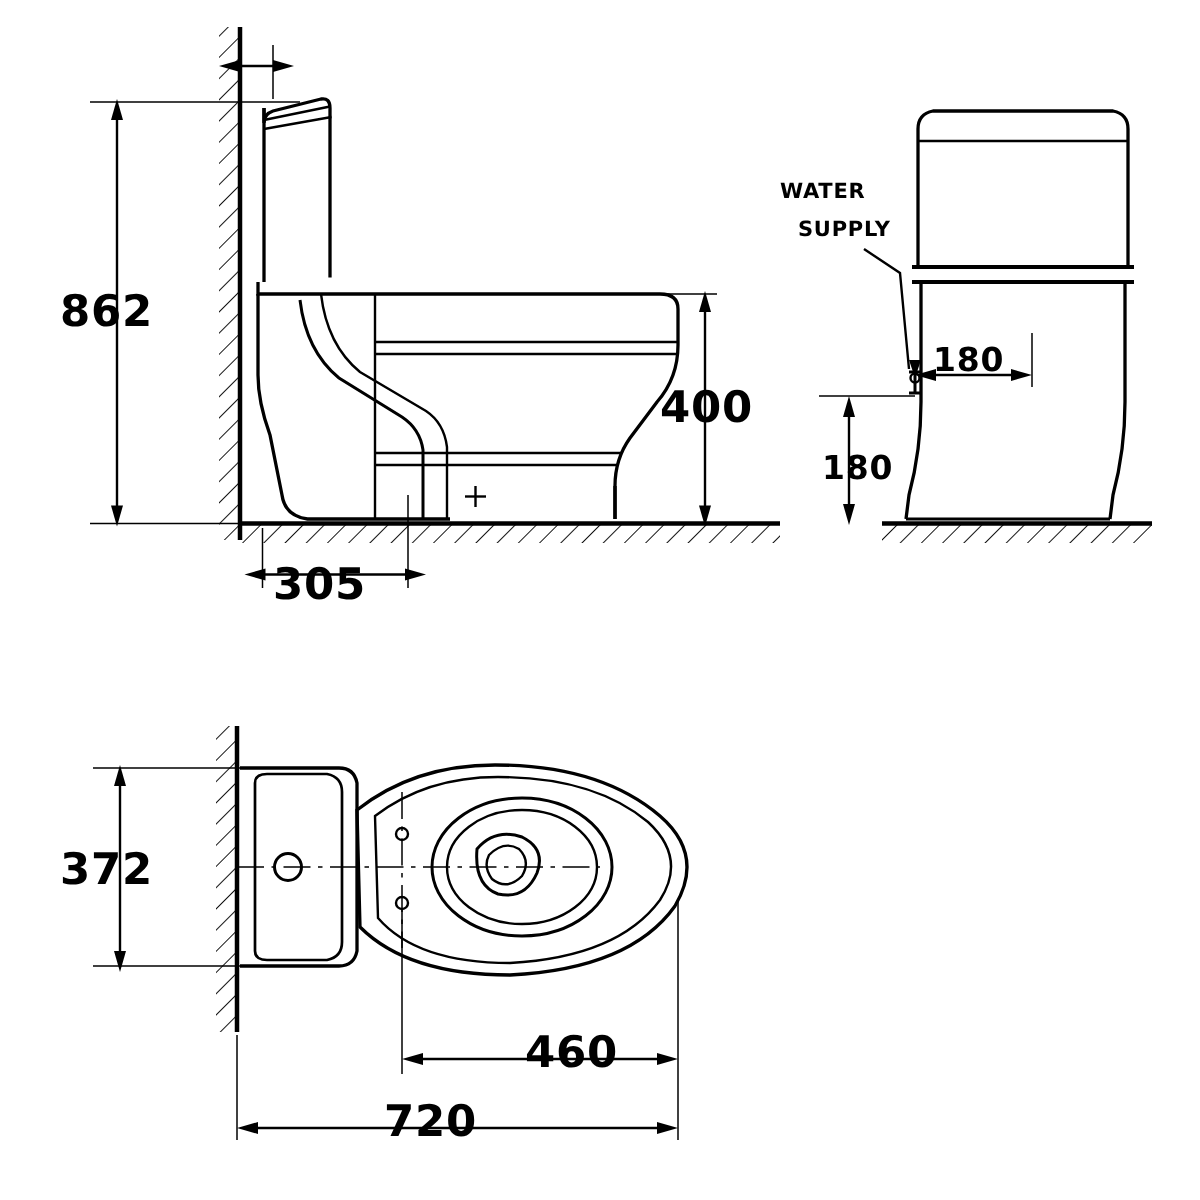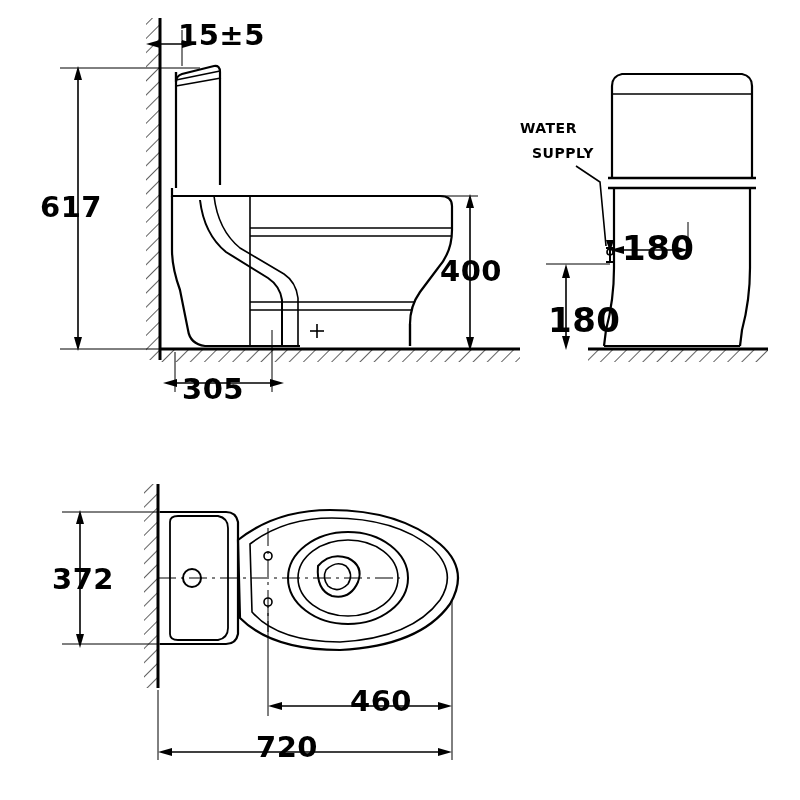--- a/index.html
+++ b/index.html
@@ -24,21 +24,21 @@
   }
   .dim-label {
     position: absolute;
     font-family: "DejaVu Sans", sans-serif;
     font-weight: bold;
     color: #000000;
     white-space: nowrap;
     letter-spacing: 0.5px;
   }
   .sz-big { font-size: 29px; }
-  .sz-med { font-size: 34px; }
+  .sz-med { font-size: 22px; }
   .sz-small { font-size: 14px; line-height: 21px; }
 </style>
 </head>
 <body>
 
 <div id="sheet">
 
   <svg width="800" height="800" viewBox="0 0 800 800">
     <defs>
       <pattern id="hatch" width="10" height="10" patternUnits="userSpaceOnUse" patternTransform="rotate(45)">
@@ -176,27 +176,26 @@
       <line x1="274" y1="706" x2="446" y2="706" stroke="#000" stroke-width="1.6"></line>
       <path d="M268,706 L282,702 L282,710 Z" fill="#000"></path>
       <path d="M452,706 L438,702 L438,710 Z" fill="#000"></path>
 
       <line x1="164" y1="752" x2="446" y2="752" stroke="#000" stroke-width="1.6"></line>
       <path d="M158,752 L172,748 L172,756 Z" fill="#000"></path>
       <path d="M452,752 L438,748 L438,756 Z" fill="#000"></path>
     </g>
   </svg>
 
-  <div class="dim-label sz-big" style="left:178px; top:18px;">15±5</div>
-  <div class="dim-label sz-big" style="left:40px; top:190px;">617</div>
+  <div class="dim-label sz-big" style="left:40px; top:190px;">862</div>
   <div class="dim-label sz-big" style="left:440px; top:254px;">400</div>
   <div class="dim-label sz-big" style="left:182px; top:372px;">305</div>
 
   <div class="dim-label sz-small" style="left:520px; top:118px;">WATER</div>
   <div class="dim-label sz-small" style="left:532px; top:143px;">SUPPLY</div>
   <div class="dim-label sz-med" style="left:622px; top:228px;">180</div>
   <div class="dim-label sz-med" style="left:548px; top:300px;">180</div>
 
-  <div class="dim-label sz-big" style="left:52px; top:562px;">372</div>
+  <div class="dim-label sz-big" style="left:40px; top:562px;">372</div>
   <div class="dim-label sz-big" style="left:318px; top:684px;margin-left:32px;">460</div>
   <div class="dim-label sz-big" style="left:256px; top:730px;">720</div>
 
 </div>
 
 </body></html>

